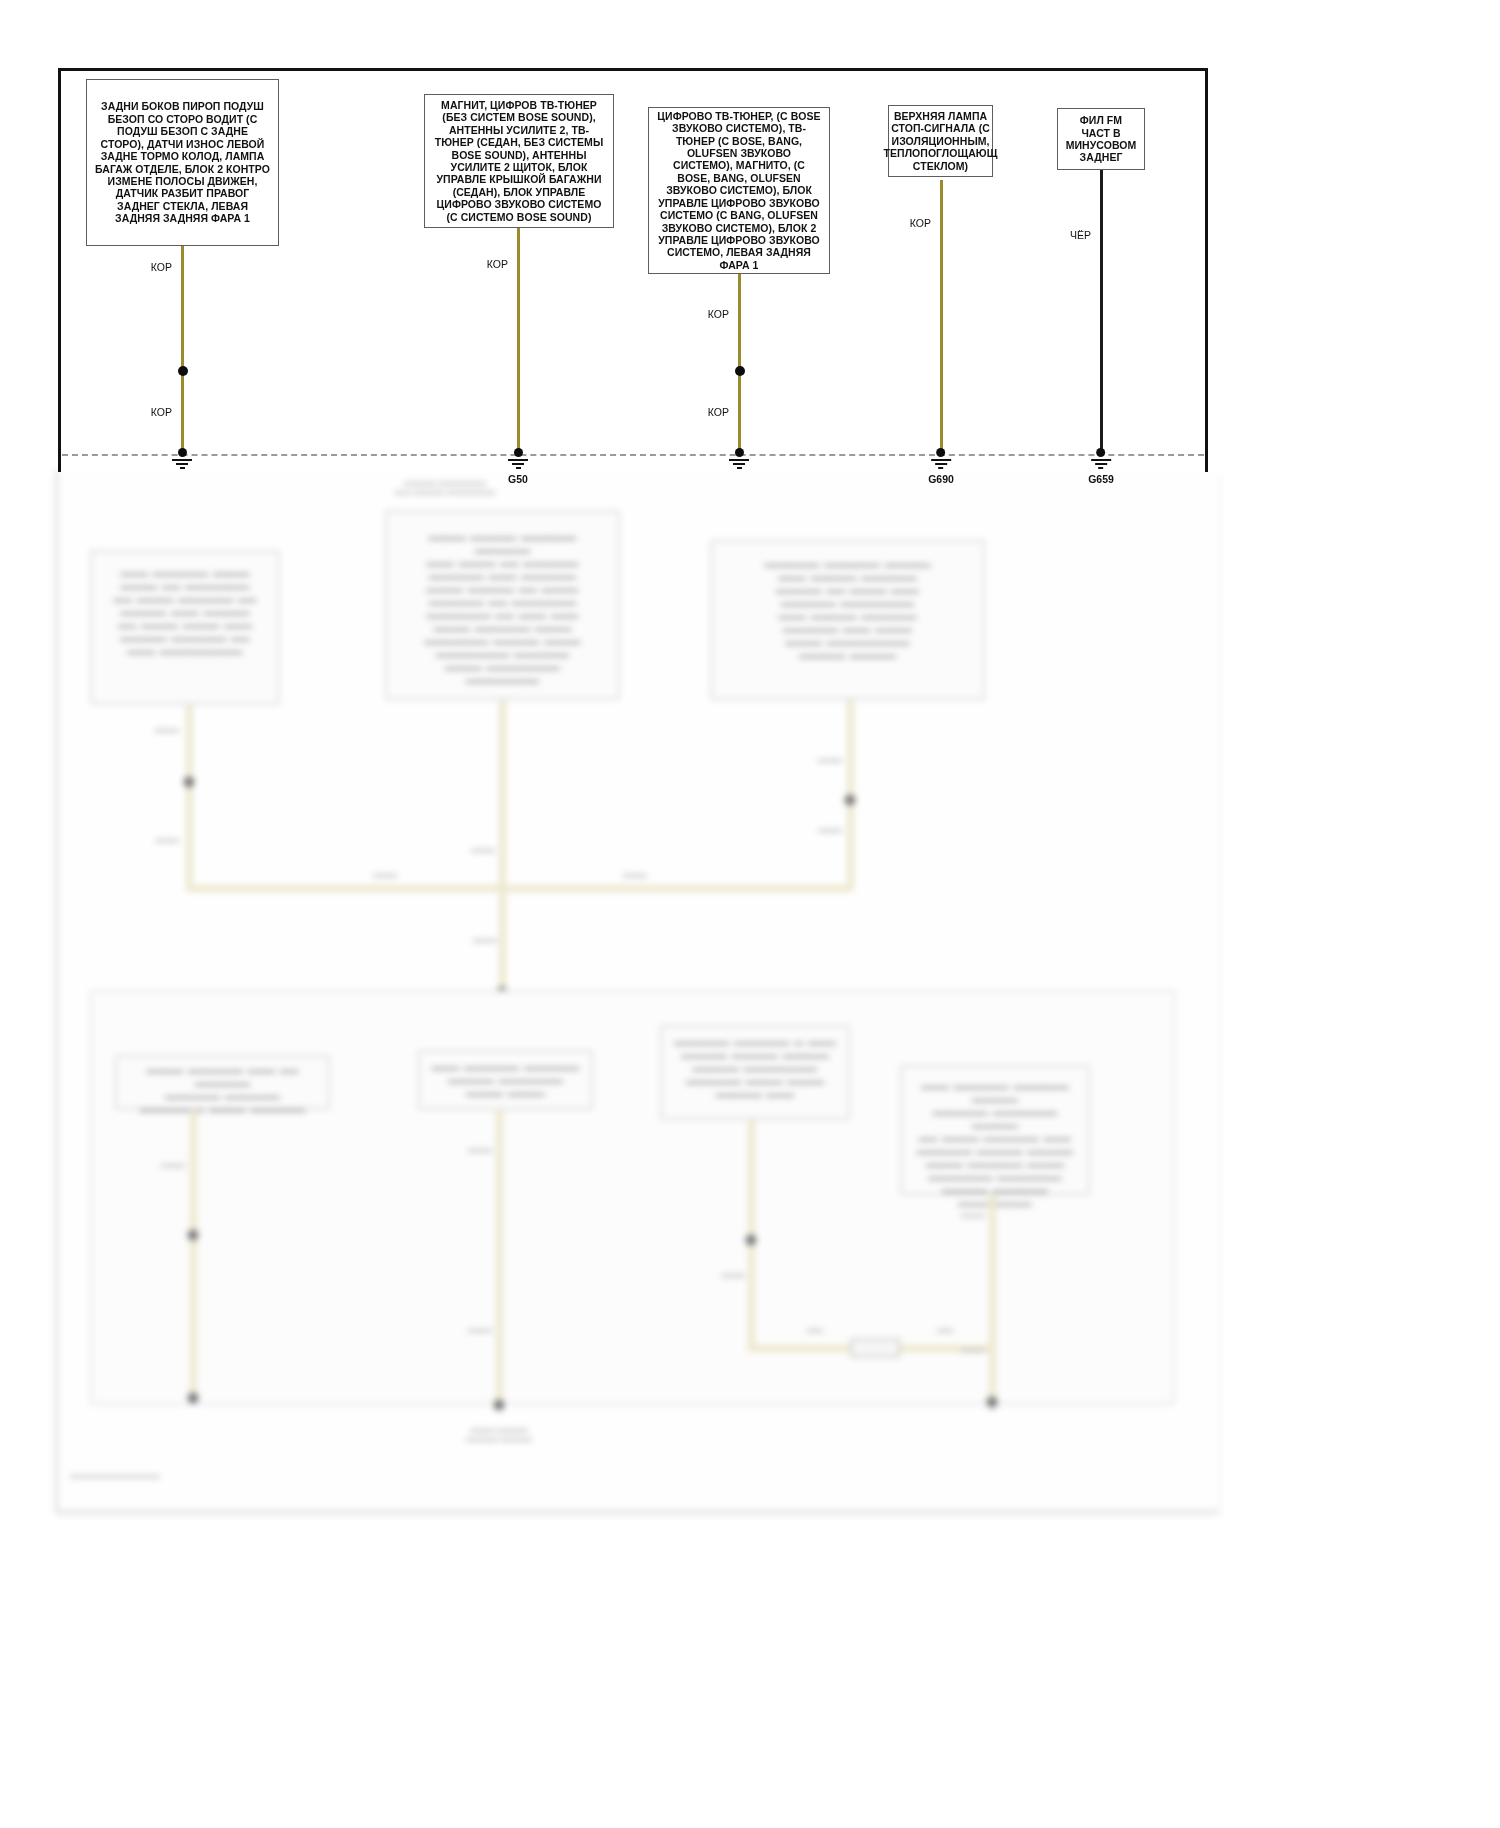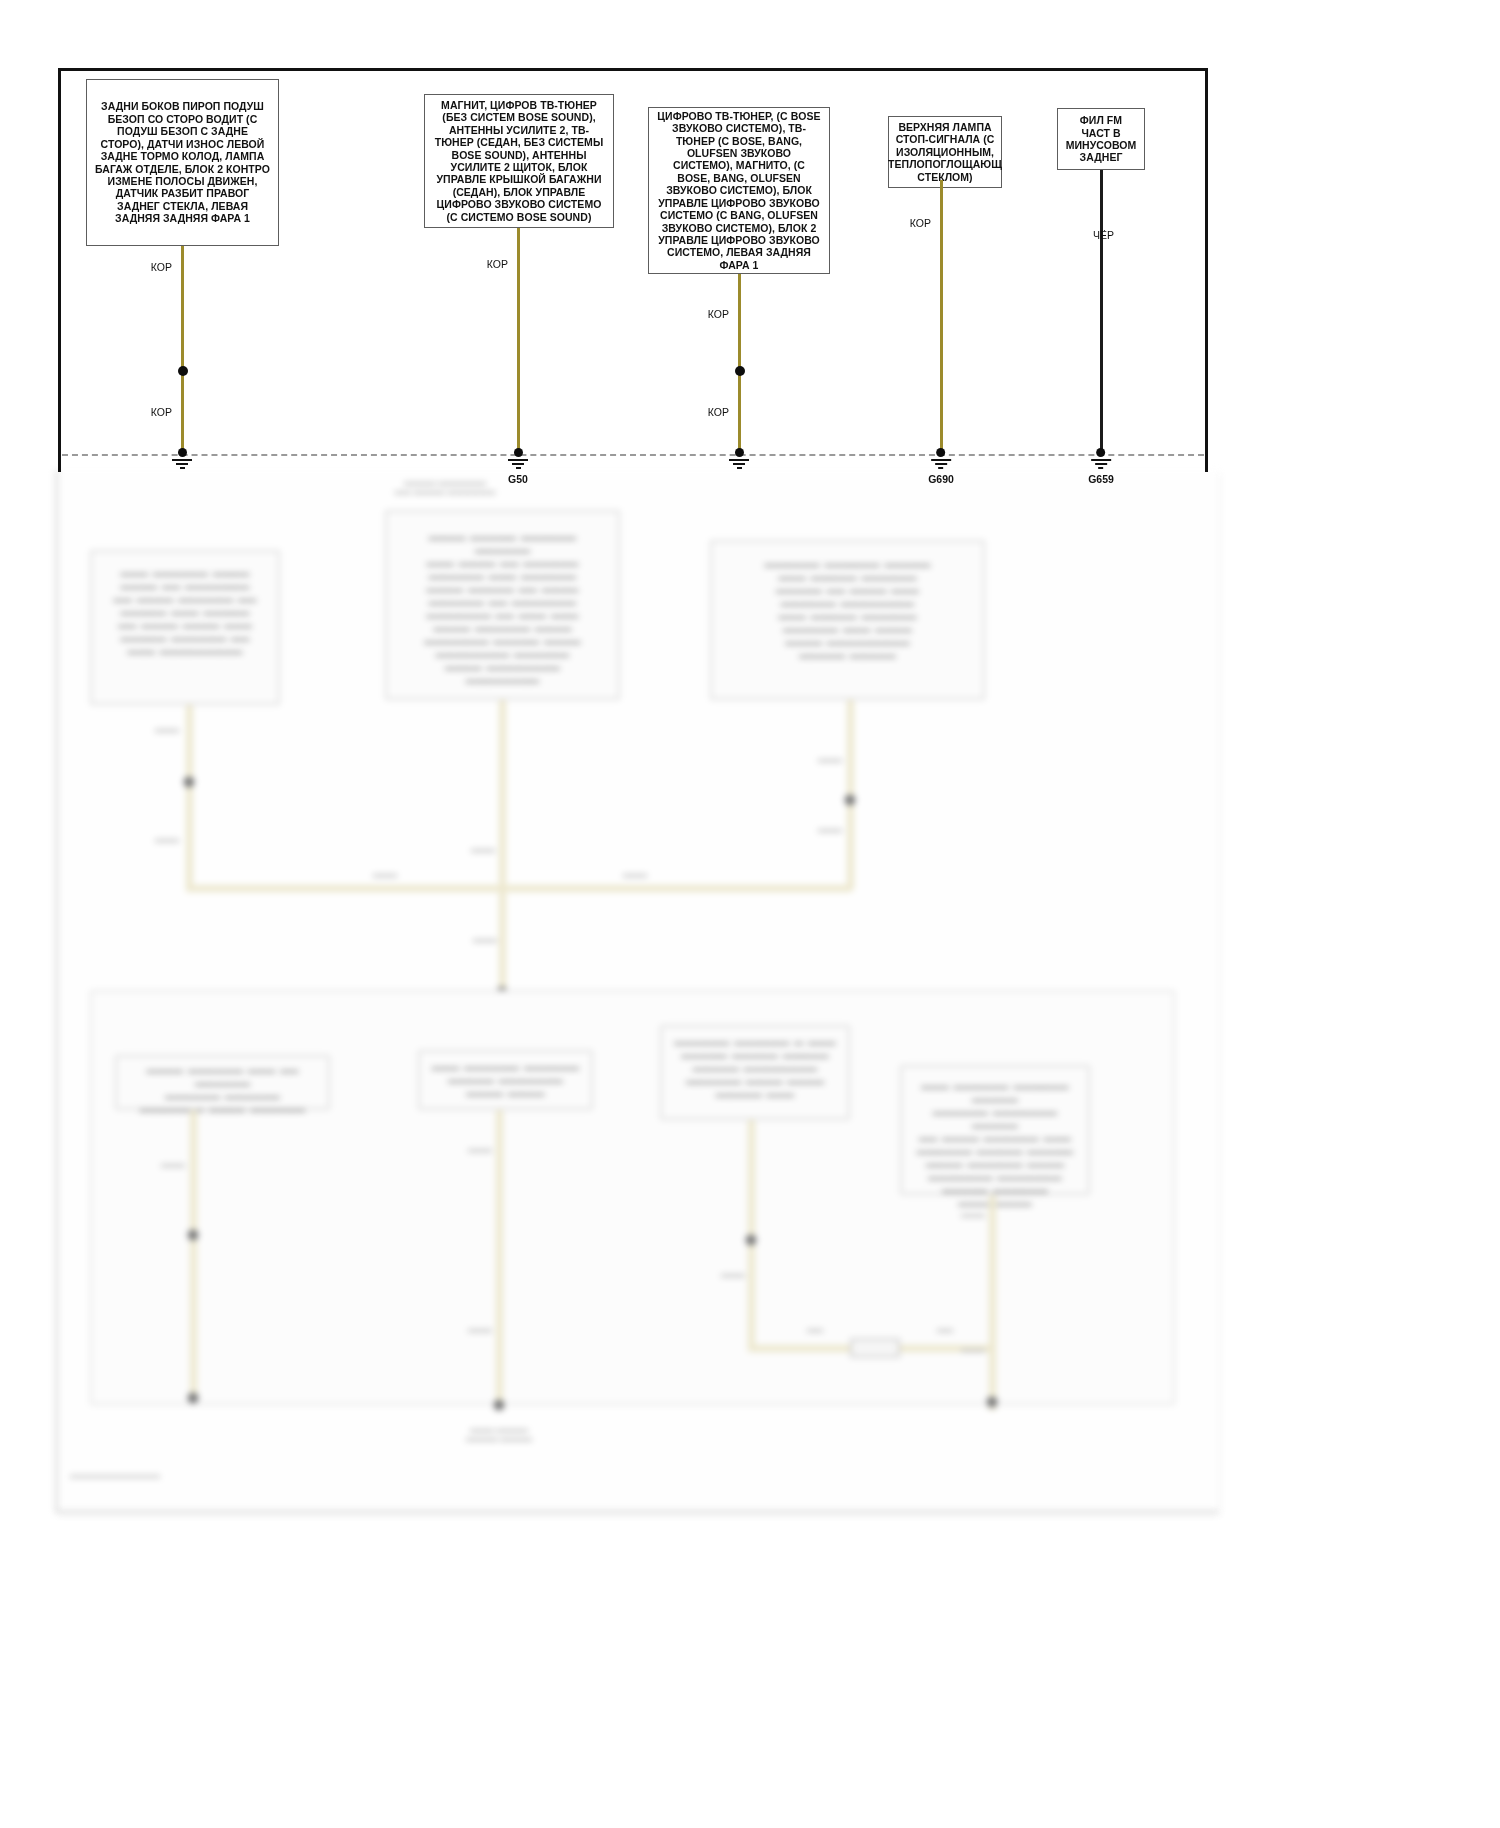--- a/index.html
+++ b/index.html
@@ -183,31 +183,31 @@
 
 <div class="cbox" style="left:648px;top:107px;width:182px;height:167px;">
   <div class="ctext">ЦИФРОВО ТВ-ТЮНЕР, (С BOSE ЗВУКОВО СИСТЕМО), ТВ-ТЮНЕР (С BOSE, BANG, OLUFSEN ЗВУКОВО СИСТЕМО), МАГНИТО, (С BOSE, BANG, OLUFSEN ЗВУКОВО СИСТЕМО), БЛОК УПРАВЛЕ ЦИФРОВО ЗВУКОВО СИСТЕМО (С BANG, OLUFSEN ЗВУКОВО СИСТЕМО), БЛОК 2 УПРАВЛЕ ЦИФРОВО ЗВУКОВО СИСТЕМО, ЛЕВАЯ ЗАДНЯЯ ФАРА 1</div>
 </div>
 <div class="wire v w-kor" style="left:738px;top:274px;height:97px;"></div>
 <div class="wire v w-kor" style="left:738px;top:371px;height:83px;"></div>
 <div class="jdot" style="left:739.5px;top:371px;"></div>
 <div class="wlabel" style="left:738px;top:308px;">КОР</div>
 <div class="wlabel" style="left:738px;top:406px;">КОР</div>
 
-<div class="cbox" style="left:888px;top:116px;width:114px;height:72px;">
+<div class="cbox" style="left:888px;top:105px;width:105px;height:72px;">
   <div class="ctext">ВЕРХНЯЯ ЛАМПА СТОП-СИГНАЛА (С ИЗОЛЯЦИОННЫМ, ТЕПЛОПОГЛОЩАЮЩ СТЕКЛОМ)</div>
 </div>
 <div class="wire v w-kor" style="left:940px;top:180px;height:272px;"></div>
 <div class="wlabel" style="left:940px;top:217px;">КОР</div>
 
 <div class="cbox" style="left:1057px;top:108px;width:88px;height:62px;">
   <div class="ctext">ФИЛ FM ЧАСТ В МИНУСОВОМ ЗАДНЕГ</div>
 </div>
 <div class="wire v w-cher" style="left:1100px;top:170px;height:282px;"></div>
-<div class="wlabel" style="left:1100px;top:229px;margin-left:23px;">ЧЁР</div>
+<div class="wlabel" style="left:1100px;top:229px;">ЧЁР</div>
 
 <div id="gnd-rail"></div>
 
 <div class="gnd" style="left:182px;top:448px;">
   <div class="gd"></div>
   <div class="g1"></div>
   <div class="g2"></div>
   <div class="g3"></div>
 </div>
 

